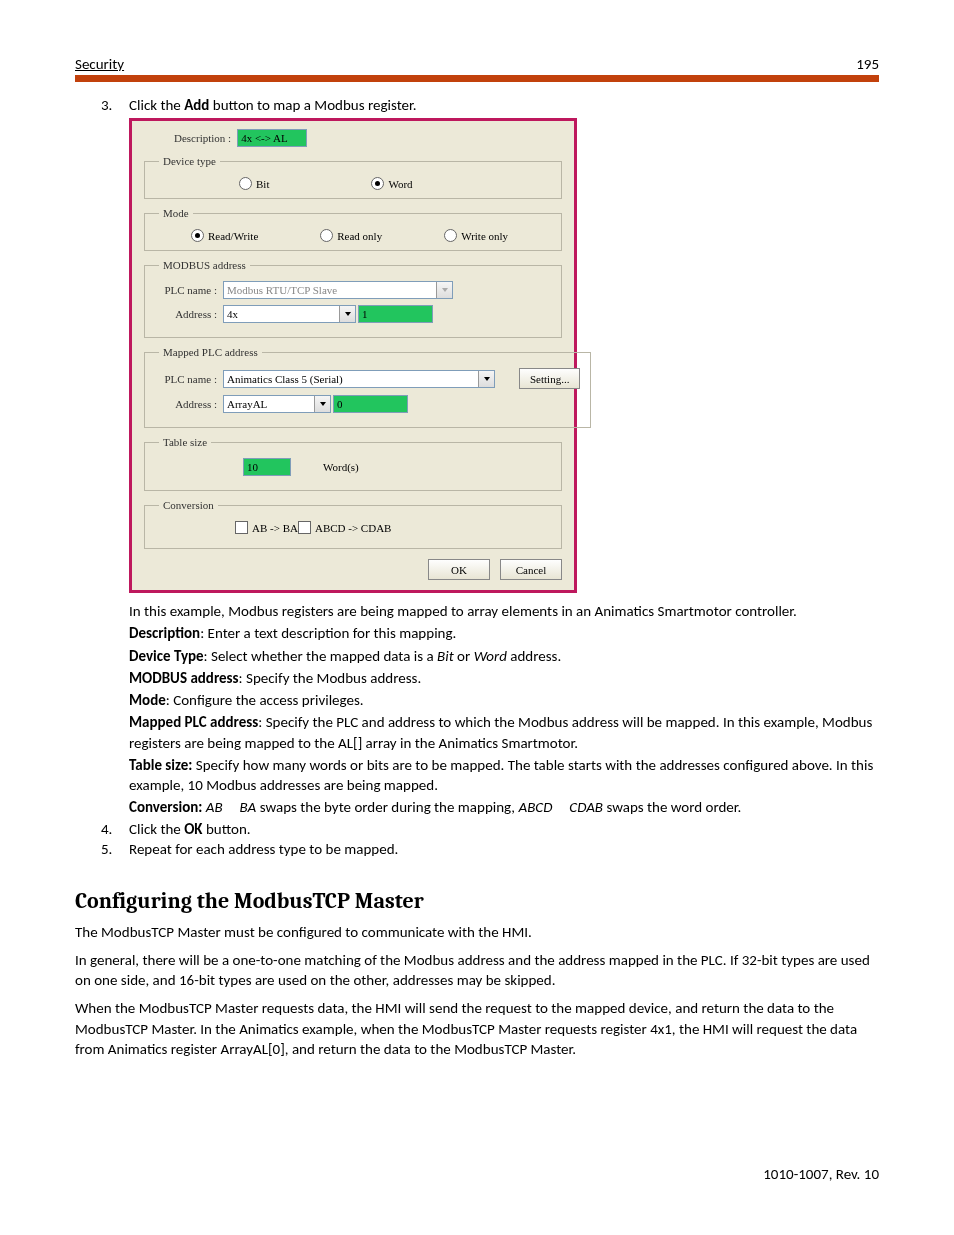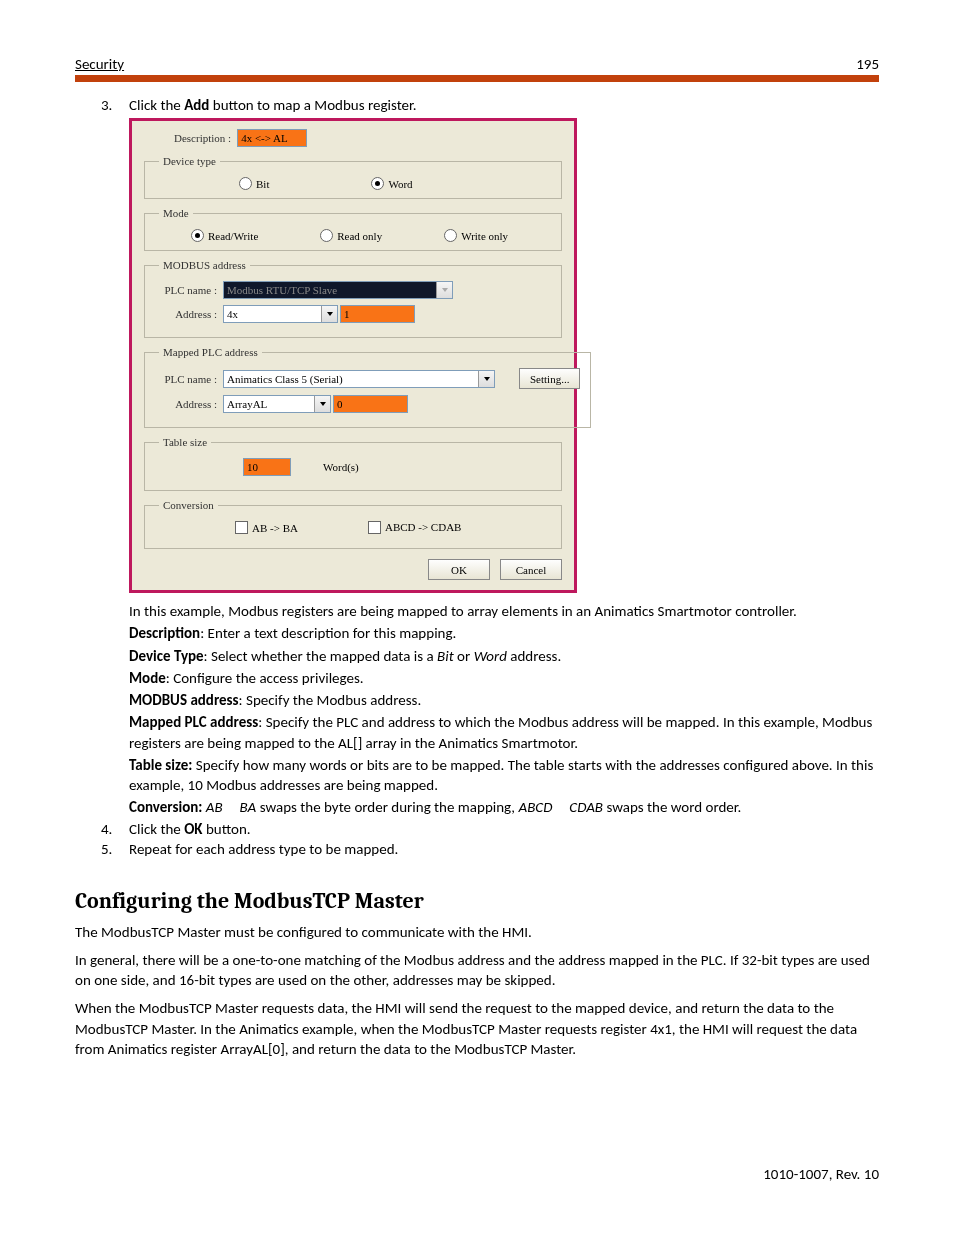--- a/index.html
+++ b/index.html
@@ -12,23 +12,23 @@
 .drow{display:flex;align-items:center;margin-bottom:6px}
 .dlabel{text-align:right;padding-right:6px;color:#333}
 fieldset{border:1px solid #b9b6a6;margin:8px 0 4px;padding:10px 10px 8px;position:relative}
 legend{padding:0 4px;font-size:11px;color:#333;margin-left:4px}
 .radio-row{display:flex;align-items:center}
 .radio-opt{display:flex;align-items:center;margin-right:8px}
 .radio-opt span{margin-left:4px}
 .radio{width:11px;height:11px;border:1px solid #666;border-radius:50%;background:#fff;display:inline-flex;align-items:center;justify-content:center}
 .radio.sel::after{content:"";width:5px;height:5px;background:#000;border-radius:50%}
 .chk{width:11px;height:11px;border:1px solid #666;background:#fff;display:inline-block;margin-right:4px}
-.txt{background:#f97316;border:1px solid #7f9db9;height:18px;padding:0 3px;box-sizing:border-box;font-size:11px;display:inline-flex;align-items:center}
+.txt{background:#22c55e;border:1px solid #7f9db9;height:18px;padding:0 3px;box-sizing:border-box;font-size:11px;display:inline-flex;align-items:center}
 .combo{background:#fff;border:1px solid #7f9db9;height:18px;box-sizing:border-box;display:inline-flex;align-items:center;position:relative;padding-left:3px}
-.combo.dis{background:#0f172a;color:#888}
+.combo.dis{background:#ffffff;color:#888}
 .combo-arrow{width:15px;height:16px;background:linear-gradient(#f5f5f5,#ddd);border-left:1px solid #999;position:absolute;right:0;top:0;display:flex;align-items:center;justify-content:center}
 .combo-arrow::after{content:"";border-left:3px solid transparent;border-right:3px solid transparent;border-top:4px solid #000}
 .combo.dis .combo-arrow::after{border-top-color:#aaa}
 .btn{background:linear-gradient(#fefefe,#e8e5d4);border:1px solid #888;height:21px;padding:0 10px;font-size:11px;display:inline-flex;align-items:center;justify-content:center;min-width:62px;box-sizing:border-box}
 .btnrow{display:flex;justify-content:flex-end;gap:10px;margin-top:10px}
 .para{margin:2px 0 2px 54px;line-height:1.35}
 .para b{font-weight:bold}
 h2{font-family:Cambria,Georgia,serif;font-weight:bold;font-size:22px;margin:30px 0 6px}
 .body-p{margin:8px 0;line-height:1.35}
 .footer{position:absolute;bottom:52px;right:75px}
@@ -89,21 +89,21 @@
 <legend>MODBUS address</legend>
 <div class="drow">
               <span class="dlabel" style="width:62px">PLC name :</span>
 <span class="combo dis" style="width:230px">
                 <span>Modbus RTU/TCP Slave</span>
                 <span class="combo-arrow"></span>
               </span>
             </div>
 <div class="drow">
               <span class="dlabel" style="width:62px">Address :</span>
-<span class="combo" style="width:115px">
+<span class="combo" style="width:133px">
                 <span>4x</span>
                 <span class="combo-arrow"></span>
               </span>
 <span class="txt" style="width:75px;margin-left:2px">1</span>
             </div>
 </fieldset>
 
 <fieldset>
 <legend>Mapped PLC address</legend>
 <div class="drow">
@@ -132,41 +132,41 @@
             </div>
 </fieldset>
 
 <fieldset>
 <legend>Conversion</legend>
 <div class="drow">
 <span style="margin-left:80px;display:flex;align-items:center">
                 <span class="chk"></span>
                 <span>AB -&gt; BA</span>
               </span>
-<span style="margin-left:70px;display:flex;">
+<span style="display:flex;align-items:center">
                 <span class="chk"></span>
                 <span>ABCD -&gt; CDAB</span>
               </span>
 </div>
 </fieldset>
 
 <div class="btnrow">
 <span class="btn">OK</span>
 <span class="btn">Cancel</span>
 </div>
 </div>
 
 </div>
 </div>
 
 <div class="para">In this example, Modbus registers are being mapped to array elements in an Animatics Smartmotor controller.</div>
 <div class="para"><b>Description</b><span>: Enter a text description for this mapping.</span></div>
 <div class="para"><b>Device Type</b><span>: Select whether the mapped data is a </span><i>Bit</i><span> or </span><i>Word</i><span> address.</span></div>
+<div class="para"><b>MODBUS address</b><span>: Specify the Modbus address.</span></div>
 <div class="para"><b>Mode</b><span>: Configure the access privileges.</span></div>
-<div class="para"><b>MODBUS address</b><span>: Specify the Modbus address.</span></div>
 <div class="para"><b>Mapped PLC address</b><span>: Specify the PLC and address to which the Modbus address will be mapped.  In this example, Modbus registers are being mapped to the AL[] array in the Animatics Smartmotor.</span></div>
 <div class="para"><b>Table size:</b><span> Specify how many words or bits are to be mapped.  The table starts with the addresses configured above.  In this example, 10 Modbus addresses are being mapped.</span></div>
 <div class="para"><b>Conversion:</b><i style="white-space:pre"> AB     BA</i><span> swaps the byte order during the mapping, </span><i style="white-space:pre">ABCD     CDAB</i><span> swaps the word order.</span></div>
 
 <div class="ol-item">
 <div class="ol-num">4.</div>
 <div class="ol-body"><span>Click the </span><b>OK</b><span> button.</span></div>
 </div>
 <div class="ol-item">
 <div class="ol-num">5.</div>

